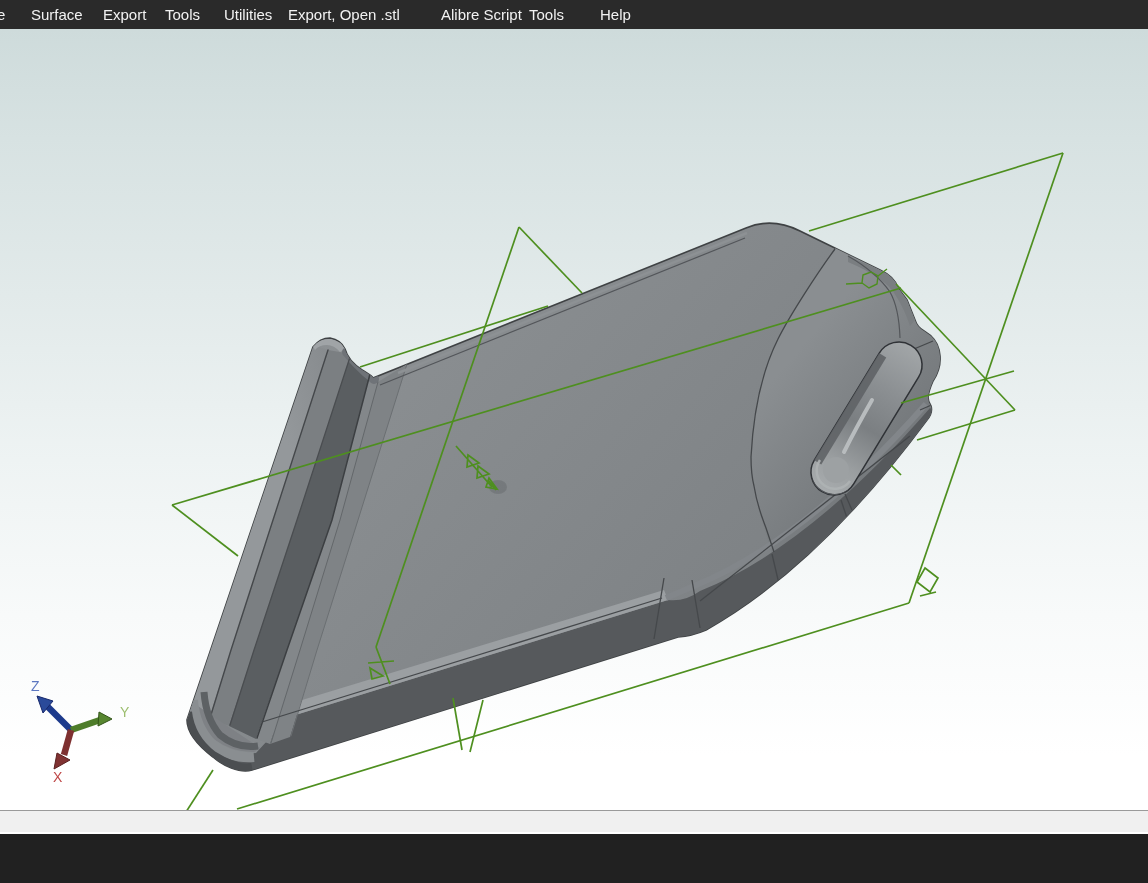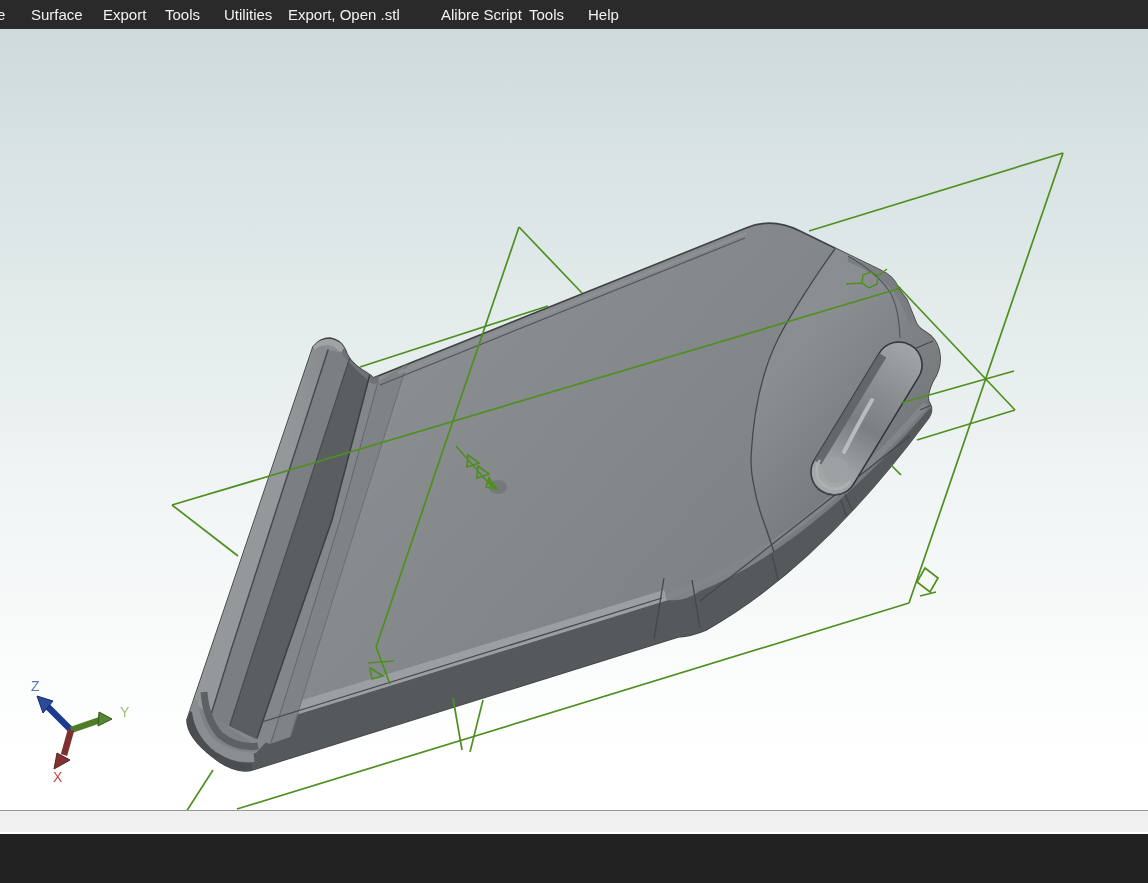--- a/index.html
+++ b/index.html
@@ -17,21 +17,21 @@
 <body>
 <div id="menubar">
   <span style="left:-8px">re</span>
   <span style="left:31px">Surface</span>
   <span style="left:103px">Export</span>
   <span style="left:165px">Tools</span>
   <span style="left:224px">Utilities</span>
   <span style="left:288px">Export, Open .stl</span>
   <span style="left:441px">Alibre Script</span>
   <span style="left:529px">Tools</span>
-  <span style="left:588px">Help</span>
+  <span style="left:600px">Help</span>
 </div>
 <div id="viewport"></div>
 <svg width="1148" height="782" viewBox="0 29 1148 782">
 <defs>
   <linearGradient id="faceG" x1="300" y1="250" x2="750" y2="650" gradientUnits="userSpaceOnUse">
     <stop offset="0" stop-color="#8e9295"></stop>
         <stop offset="1" stop-color="#7d8184"></stop>
   </linearGradient>
   <linearGradient id="endG" x1="790" y1="360" x2="930" y2="480" gradientUnits="userSpaceOnUse">
     <stop offset="0" stop-color="#8a8e91"></stop>

